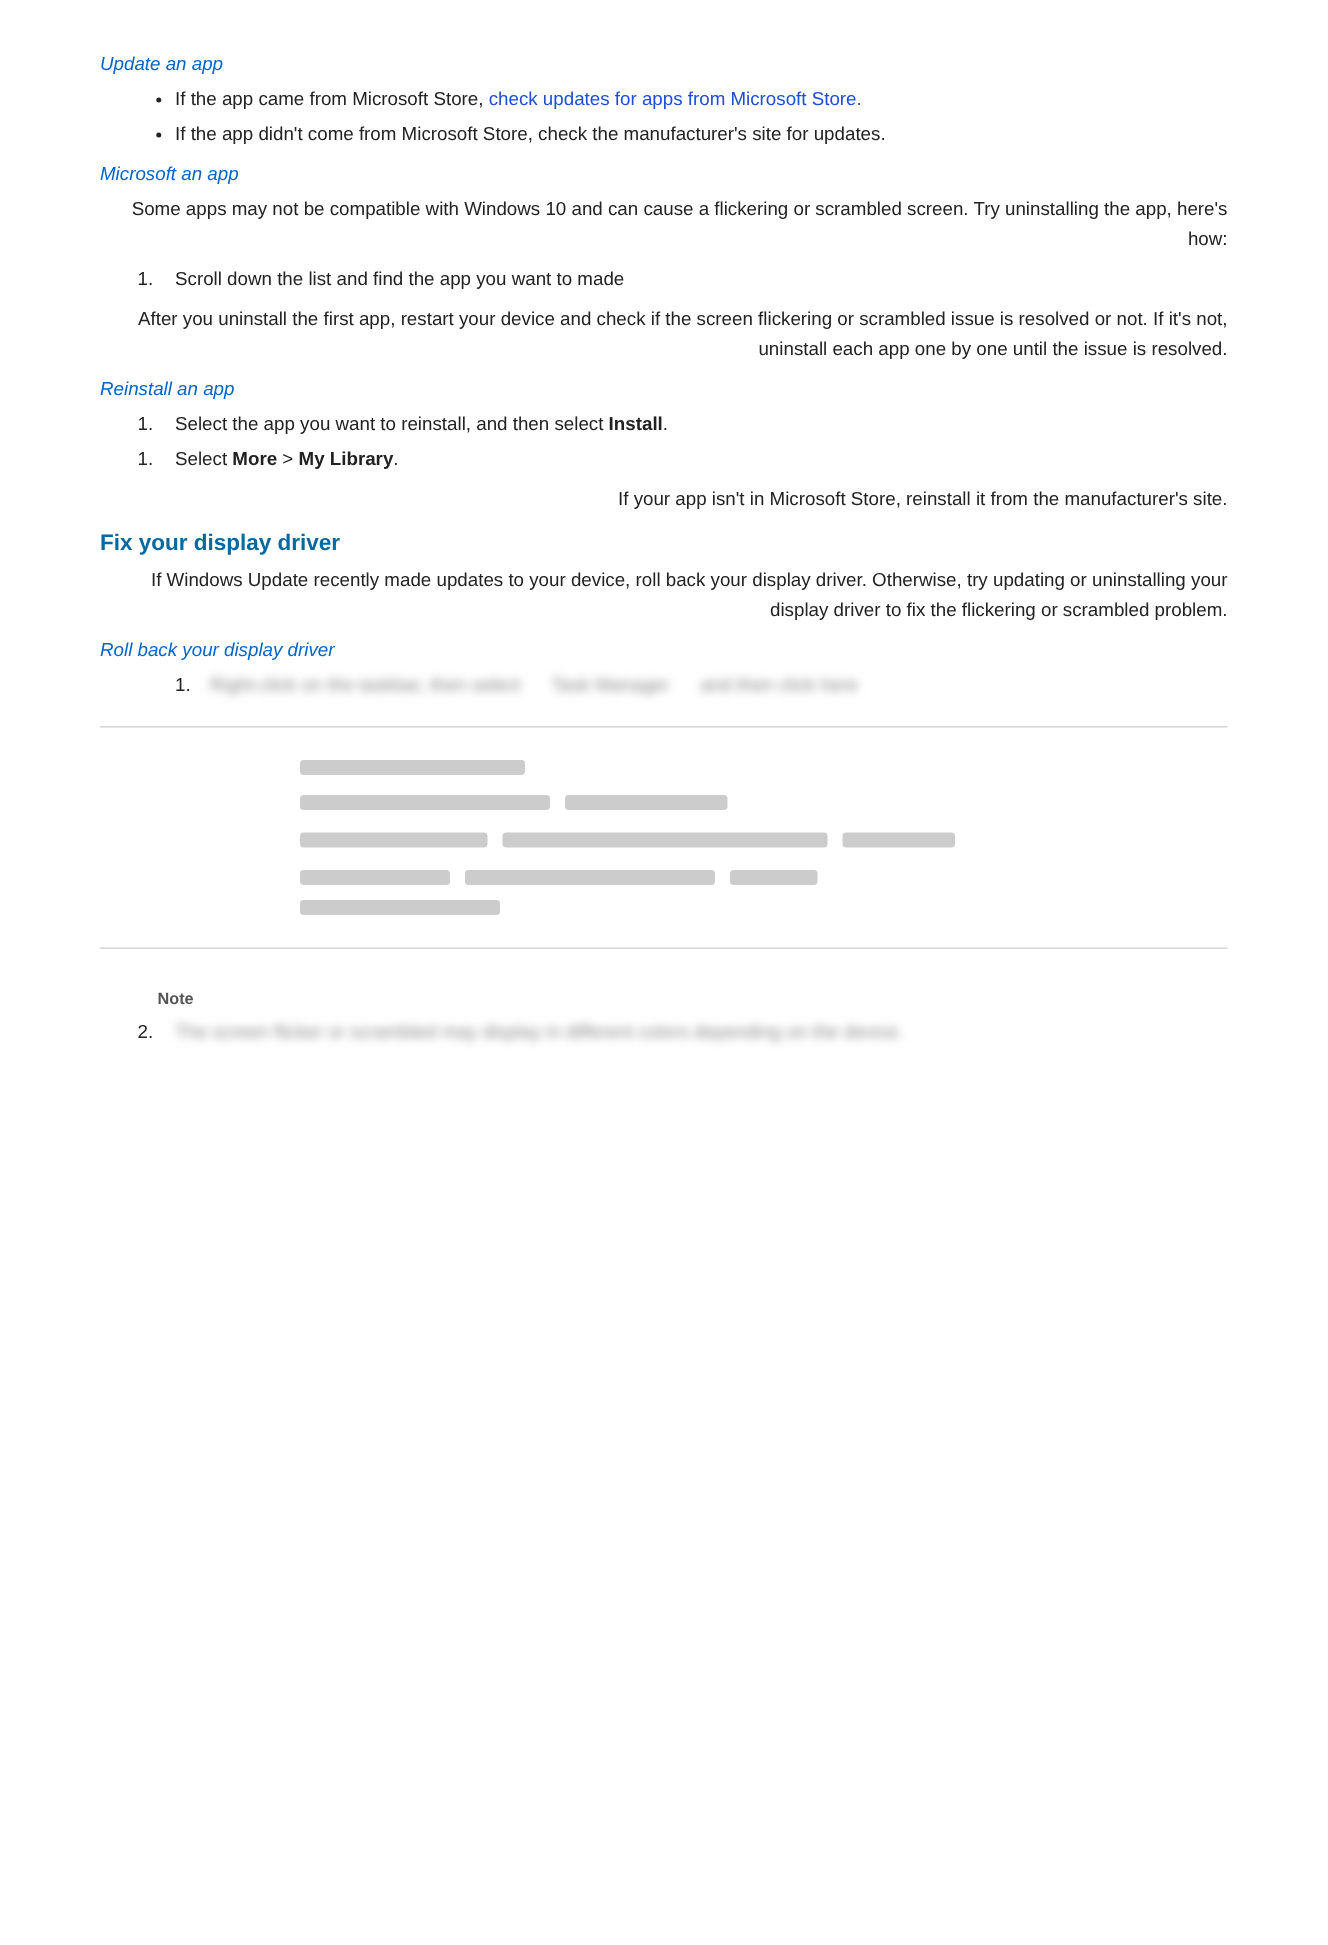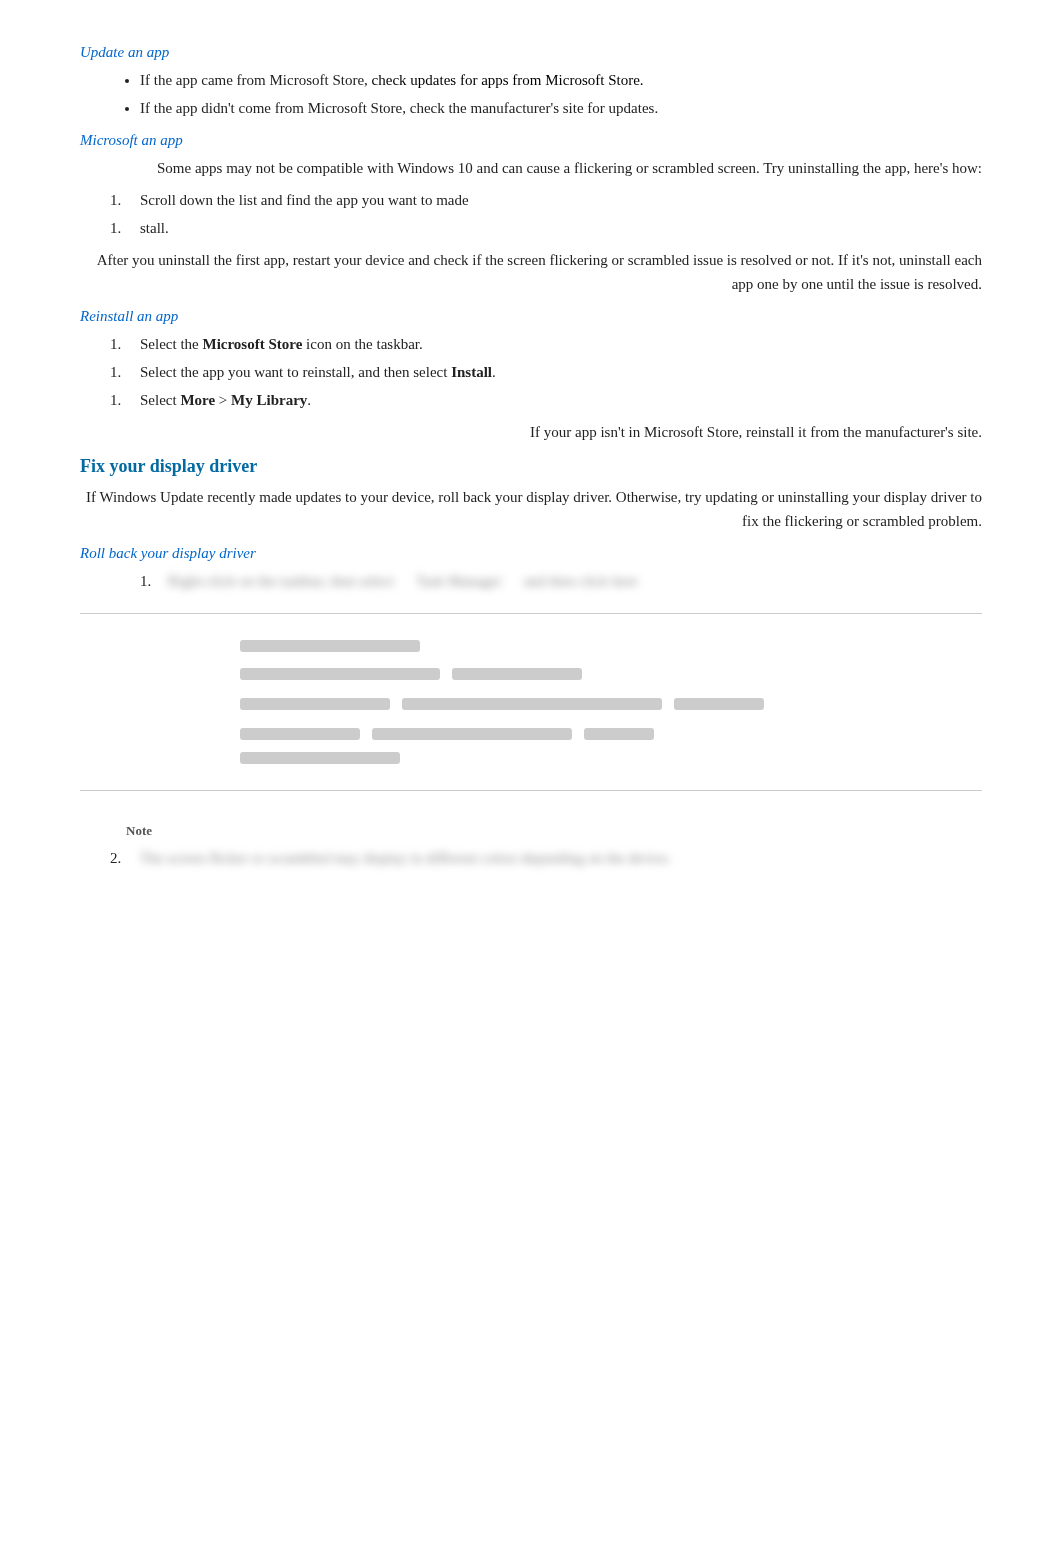--- a/index.html
+++ b/index.html
@@ -1,19 +1,18 @@
 <!DOCTYPE html>
 <html><head>
   <meta charset="utf-8">
   <style>
     * {
       margin: 0;
       padding: 0;
       box-sizing: border-box;
-      font-family: Liberation Serif, serif;
     }
 
     body {
       font-family: Arial, 'Segoe UI', sans-serif;
       font-size: 15px;
       color: #222;
       background: #fff;
       width: 1062px;
       min-height: 1556px;
       padding: 40px 80px 60px 80px;
@@ -23,21 +22,21 @@
     .section-link {
       color: #0066cc;
       font-style: italic;
       text-decoration: none;
       display: block;
       margin-bottom: 4px;
       font-size: 15px;
     }
 
     .inline-link {
-      color: #000000;
+      color: #1d4ed8;
       text-decoration: none;
     }
 
     .fix-heading {
       color: #0369a1;
       font-weight: bold;
       font-size: 18px;
       margin-top: 4px;
       margin-bottom: 4px;
     }
@@ -131,33 +130,27 @@
 </ul>
 
 <a class="section-link">Microsoft an app</a>
 
 <p class="body-text">Some apps may not be compatible with Windows 10 and can cause a flickering or scrambled screen. Try uninstalling the app, here's how:</p>
 
 <ol class="numbered-list">
   <li>
     Scroll down the list and find the app you want to made
   </li>
-  <li>
-    stall.
-  </li>
 </ol>
 
 <p class="body-text">After you uninstall the first app, restart your device and check if the screen flickering or scrambled issue is resolved or not. If it's not, uninstall each app one by one until the issue is resolved.</p>
 
 <a class="section-link">Reinstall an app</a>
 
 <ol class="numbered-list">
-  <li>
-    Select the <strong>Microsoft Store</strong> icon on the taskbar.
-  </li>
   <li>
     Select the app you want to reinstall, and then select <strong>Install</strong>.
   </li>
   <li>
     Select <strong>More</strong> &gt; <strong>My Library</strong>.
   </li>
 </ol>
 
 <p class="body-text">If your app isn't in Microsoft Store, reinstall it from the manufacturer's site.</p>
 

